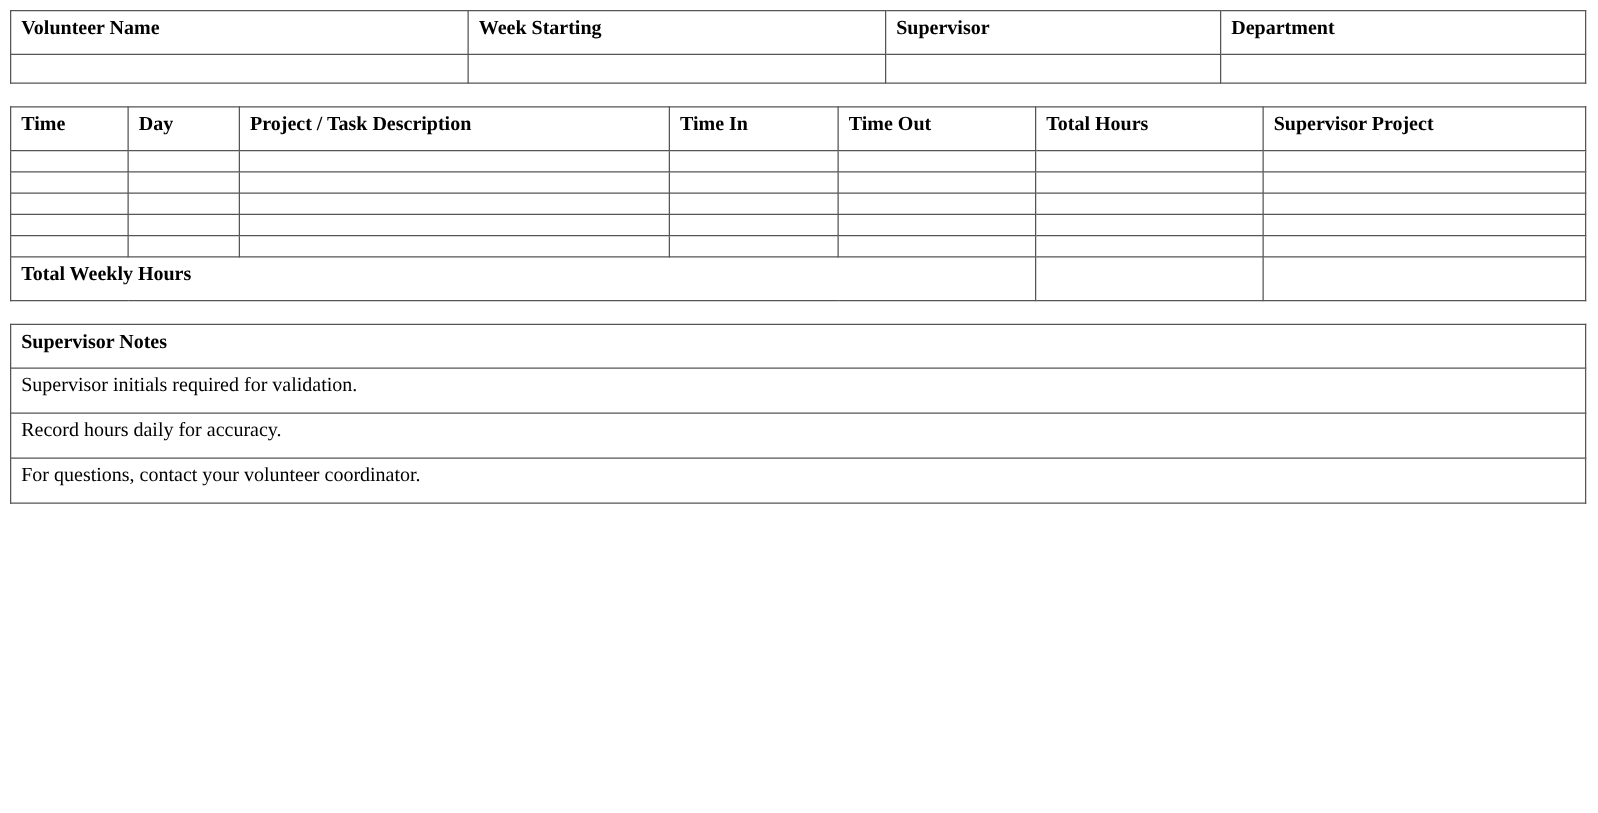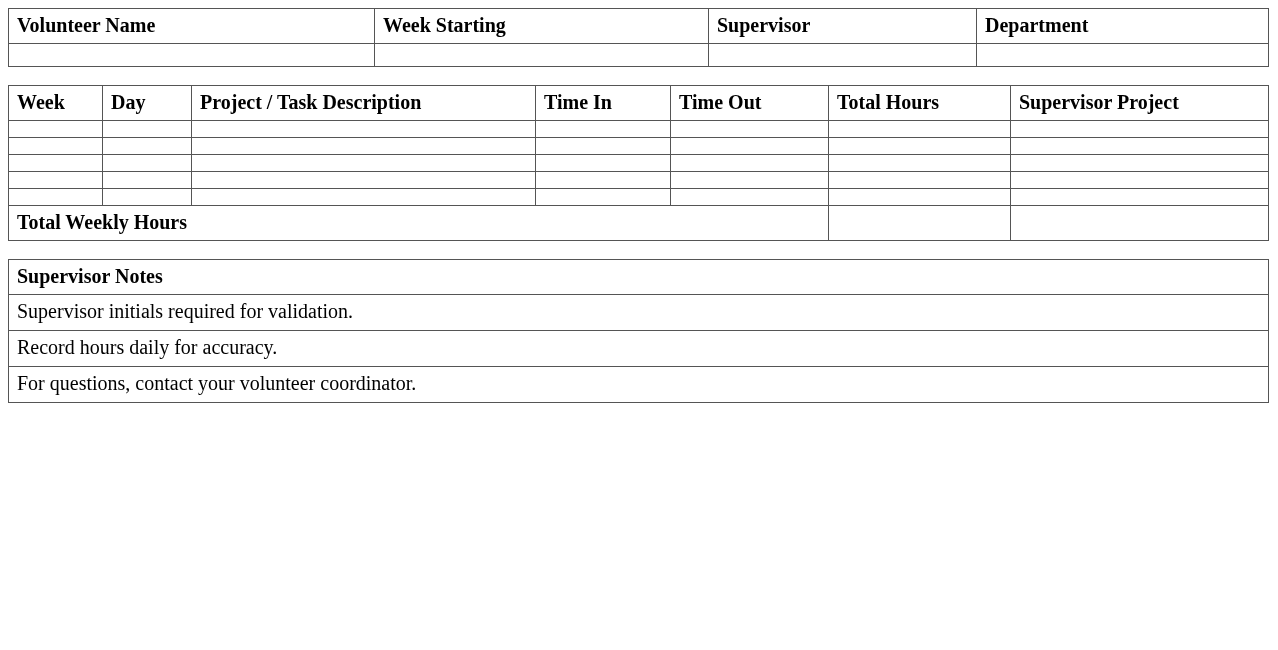--- a/index.html
+++ b/index.html
@@ -27,21 +27,21 @@
     margin-bottom: 18px;
   }
   table.log-table {
     margin-bottom: 18px;
   }
   td, th {
     border: 1px solid #555555;
     padding: 4px 8px;
     vertical-align: top;
     text-align: left;
-    font-size: 20px;
+    font-size: 16px;
     line-height: 1.25;
     overflow: hidden;
     white-space: nowrap;
     margin-top: 38px;
   }
   th {
     font-weight: bold;
   }
   .hdr-row td, .hdr-row th {
     height: 26px;
@@ -104,21 +104,21 @@
       <col style="width:94px">
       <col style="width:89px">
       <col style="width:344px">
       <col style="width:135px">
       <col style="width:158px">
       <col style="width:182px">
       <col style="width:258px">
     </colgroup>
     <tbody>
       <tr class="hdr-row">
-        <th>Week</th>
+        <th>Time</th>
         <th>Day</th>
         <th>Project / Task Description</th>
         <th>Time In</th>
         <th>Time Out</th>
         <th>Total Hours</th>
         <th>Supervisor Project</th>
       </tr>
       <tr class="entry-row">
         <td></td>
         <td></td>

